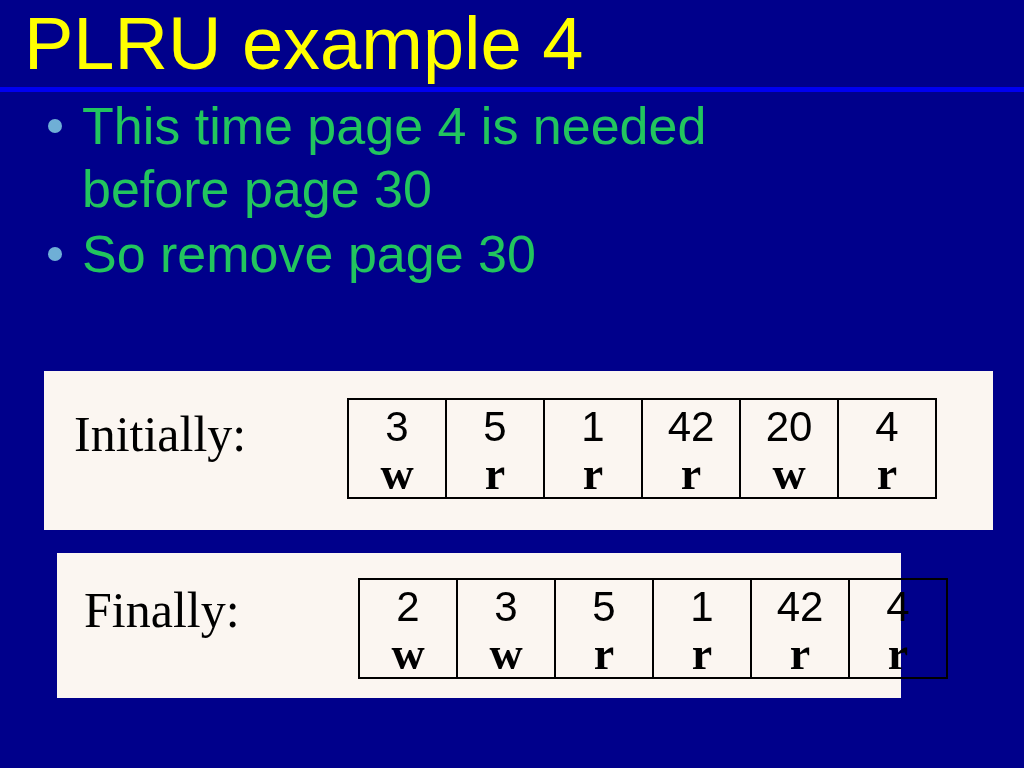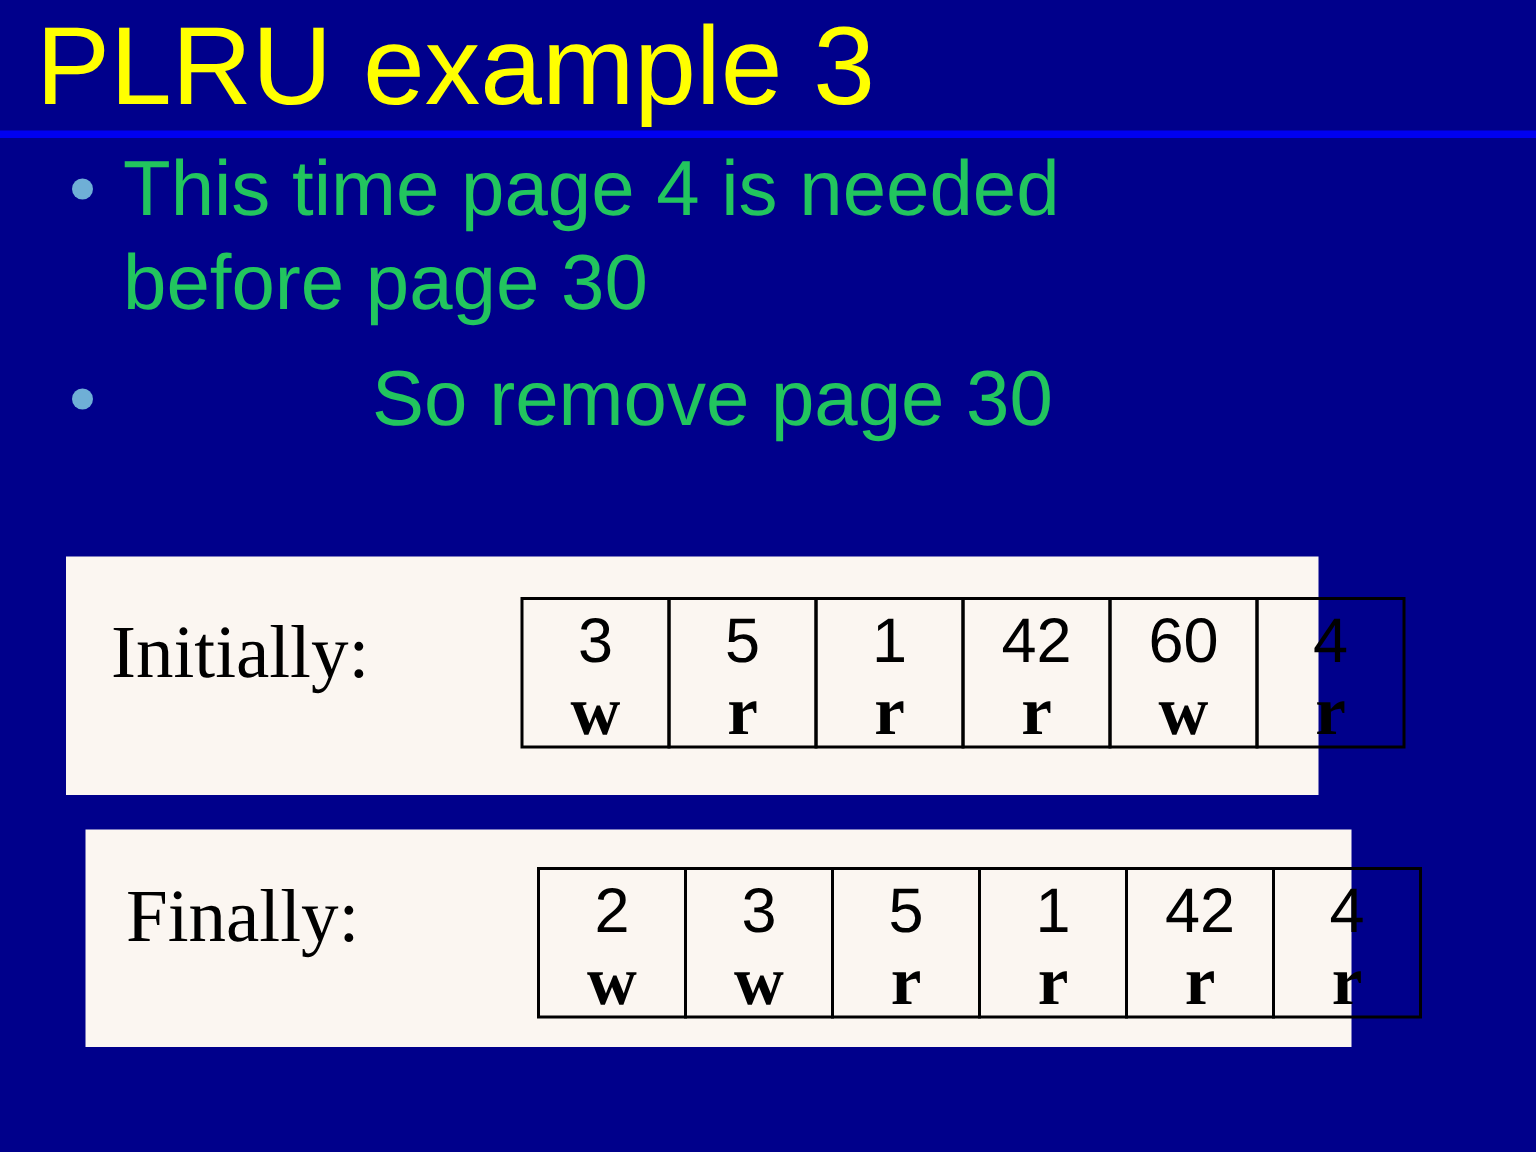--- a/index.html
+++ b/index.html
@@ -34,34 +34,34 @@
     list-style: none;
   }
   .bullet-item {
     position: relative;
     padding-left: 34px;
     width: 820px;
     font-size: 52px;
     line-height: 63px;
     color: #22c55e;
   }
-  .bullet-item + .bullet-item { margin-top: 14px; text-align: center; }
+  .bullet-item + .bullet-item { margin-top: 2px; }
   .bullet-dot {
     position: absolute;
     left: 0; top: 24px;
     width: 14px; height: 14px;
     border-radius: 50%;
     background: #6FAFD6;
   }
 
   .panel {
     position: absolute;
     background: #FBF6F1;
   }
-  .panel-initially { left: 44px; top: 371px; width: 835px; height: 159px; }
+  .panel-initially { left: 44px; top: 371px; width: 949px; height: 159px; }
   .panel-finally   { left: 57px; top: 553px; width: 844px; height: 145px; }
 
   .panel-label {
     position: absolute;
     font-family: "Liberation Serif", serif;
     font-size: 50px;
     line-height: 1;
     color: #000000;
     white-space: nowrap;
   }
@@ -96,21 +96,21 @@
     font-family: "Liberation Serif", serif;
     font-weight: bold;
     font-size: 46px;
     line-height: 46px;
     color: #000000;
   }
 </style>
 </head>
 <body>
 
-<h1 class="title">PLRU example 3</h1>
+<h1 class="title">PLRU example 4</h1>
 
 <div class="divider"></div>
 
 <ul class="bullets">
   <li class="bullet-item">
     <span class="bullet-dot"></span>
     <span>This time page 4 is needed before page 30</span>
   </li>
   <li class="bullet-item">
     <span class="bullet-dot"></span>
@@ -131,21 +131,21 @@
     </div>
     <div class="page-cell">
       <span class="cell-page">1</span>
       <span class="cell-op">r</span>
     </div>
     <div class="page-cell">
       <span class="cell-page">42</span>
       <span class="cell-op">r</span>
     </div>
     <div class="page-cell">
-      <span class="cell-page">60</span>
+      <span class="cell-page">20</span>
       <span class="cell-op">w</span>
     </div>
     <div class="page-cell">
       <span class="cell-page">4</span>
       <span class="cell-op">r</span>
     </div>
   </div>
 </div>
 
 <div class="panel panel-finally">

